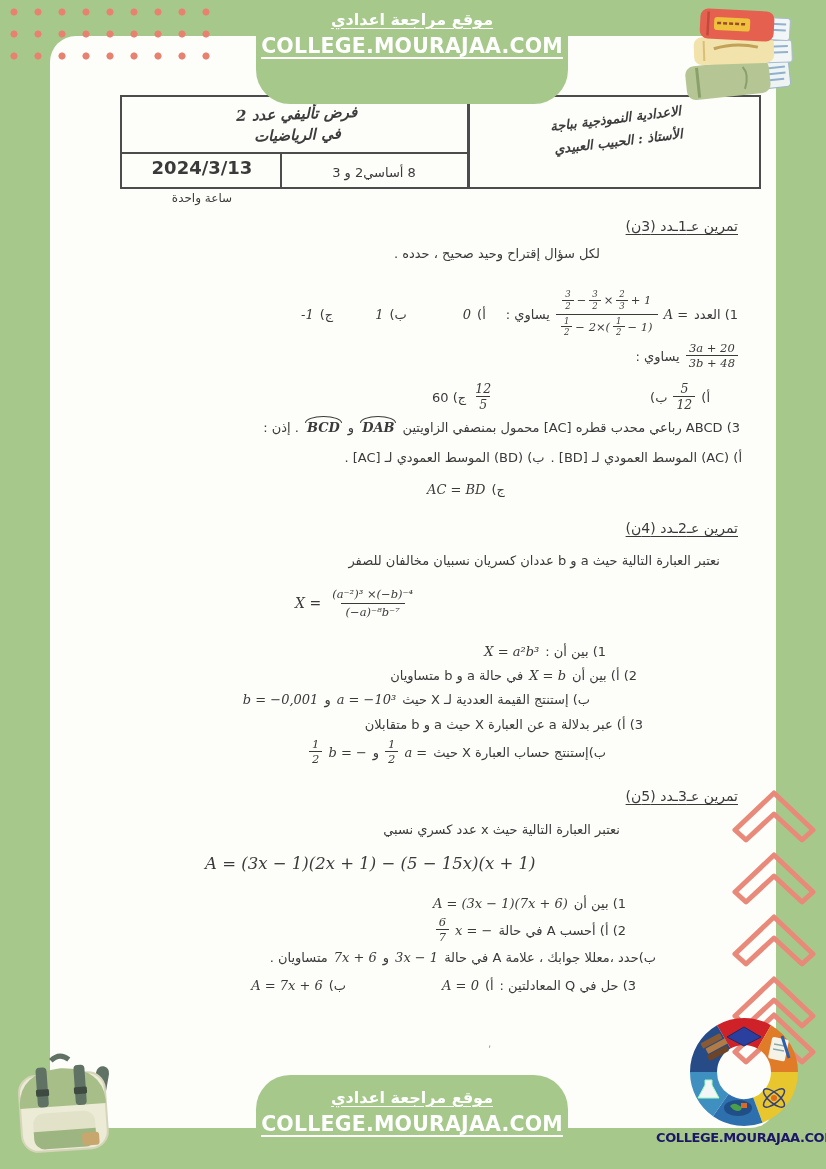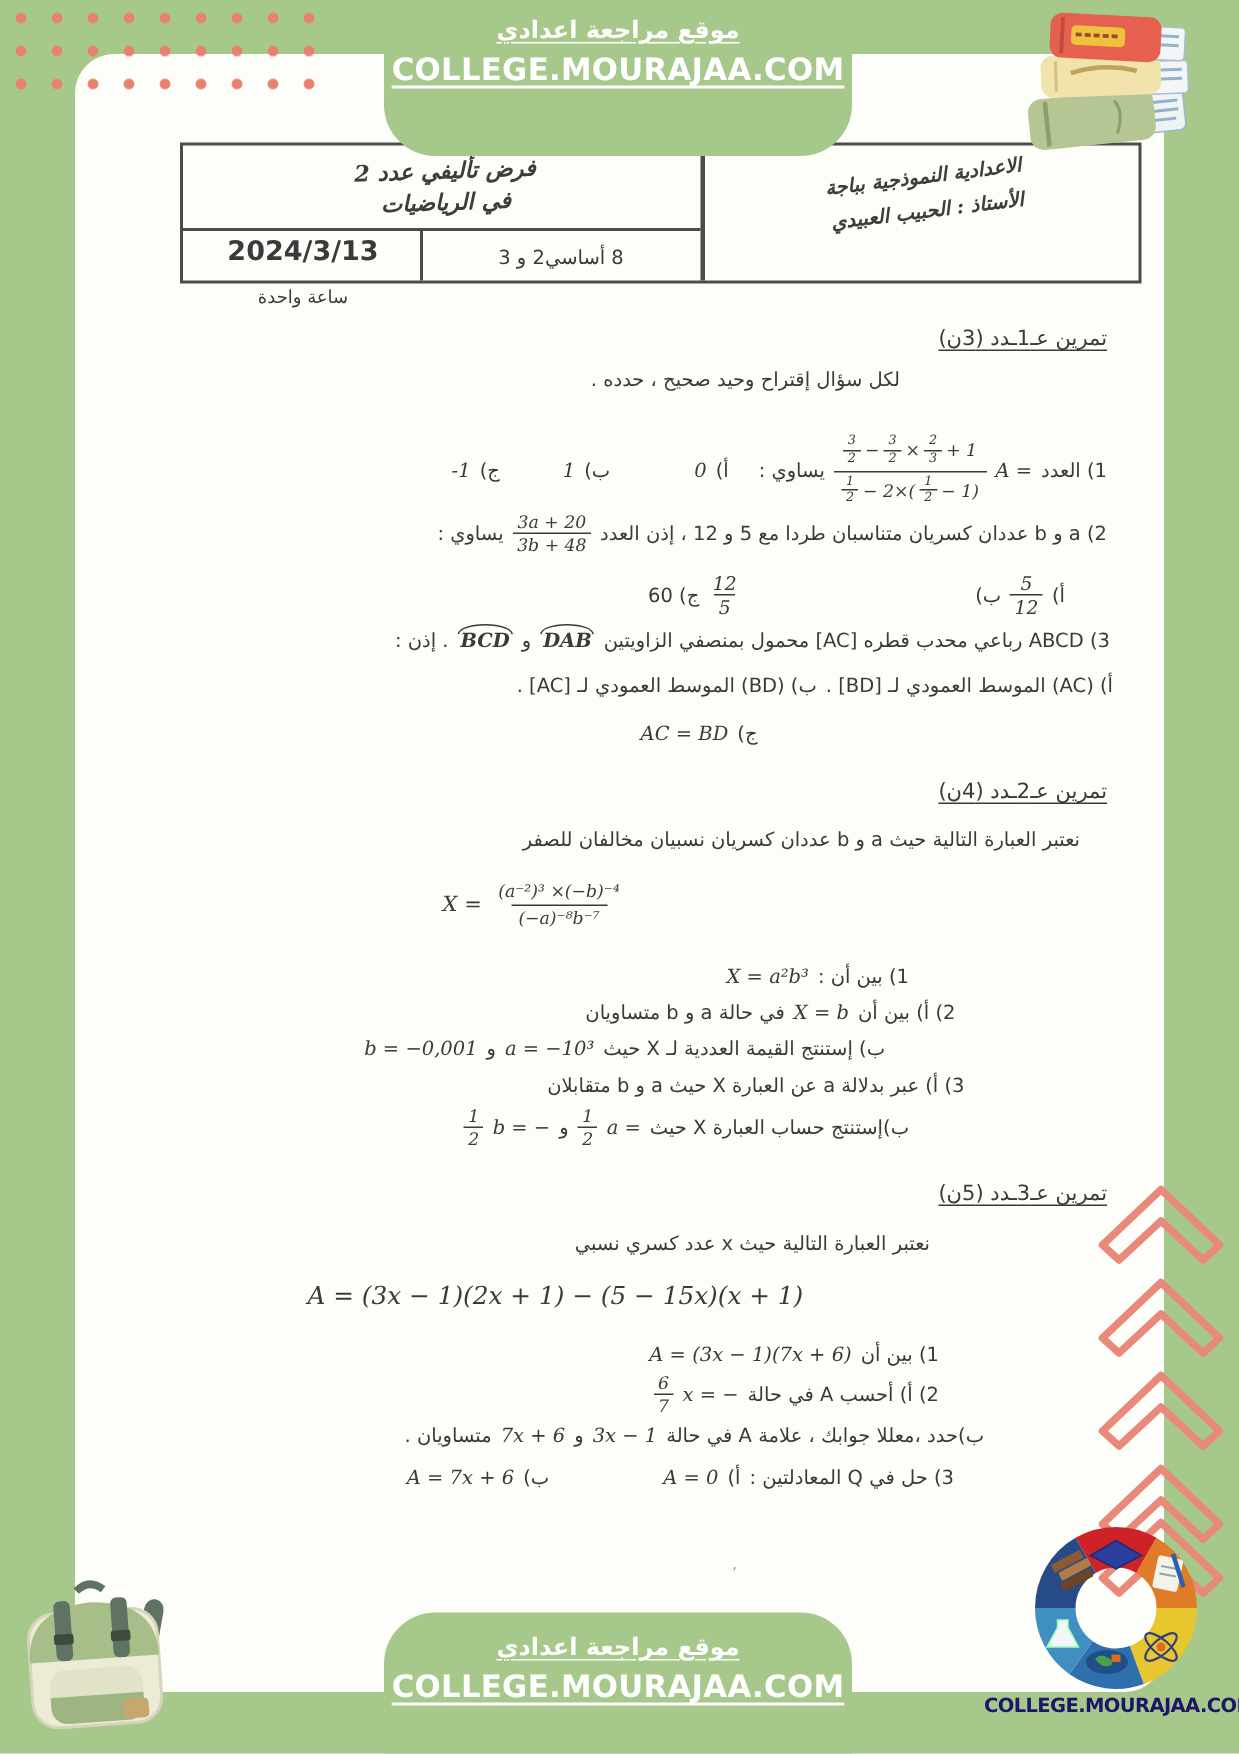--- a/index.html
+++ b/index.html
@@ -55,21 +55,21 @@
   .hand{font-family:"DejaVu Serif",serif;font-style:italic;font-weight:700;color:#3d3d3d;}
   .cell-title{position:absolute;left:35px;top:7px;width:280px;text-align:center;font-size:15px;
        transform:rotate(-2deg);line-height:1.4;}
   .cell-school{position:absolute;left:352px;top:10px;width:286px;text-align:center;font-size:13px;
        transform:rotate(-7deg);line-height:1.8;}
   .cell-date{position:absolute;left:6px;top:60px;width:148px;text-align:center;direction:rtl;}
   .cell-date .d1{font-weight:bold;font-size:18px;direction:ltr;}
   .cell-date .d2{font-size:12px;margin-top:13px;}
   .cell-grade{position:absolute;left:162px;top:68px;width:180px;text-align:center;font-size:13px;direction:rtl;}
   .sp50{margin-left:50px;} .sp36{margin-left:36px;} .sp14{margin-left:14px;}
-  .sp150{margin-left:150px;} .sp70{margin-left:70px;} .sp18{margin-left:18px;}
+  .sp150{margin-left:150px;} .sp70{margin-left:90px;} .sp18{margin-left:18px;}
   .mark{position:absolute;color:#999;font-size:10px;}
 </style>
 </head>
 <body>
 
 <div class="page">
 
   <div class="sheet">
     <div class="doc">
 
@@ -132,21 +132,20 @@
         <span class="sp14">يساوي :</span>
         <span>أ)</span>
         <span class="math sp50">0</span>
         <span>ب)</span>
         <span class="math sp36">1</span>
         <span>ج)</span>
         <span class="math">-1</span>
       </div>
 
       <div class="line flexline" style="right:38px;top:306px;">
-        <span>2) a و b عددان كسريان متناسبان طردا مع 5 و 12 ، إذن العدد</span>
         <span class="fr">
             <span class="n">3a + 20</span>
             <span class="d">3b + 48</span>
           </span>
         <span>يساوي :</span>
       </div>
       <div class="line flexline" style="right:66px;top:346px;">
         <span>أ)</span>
         <span class="fr" style="font-size:12.5px;">
             <span class="n">5</span>

